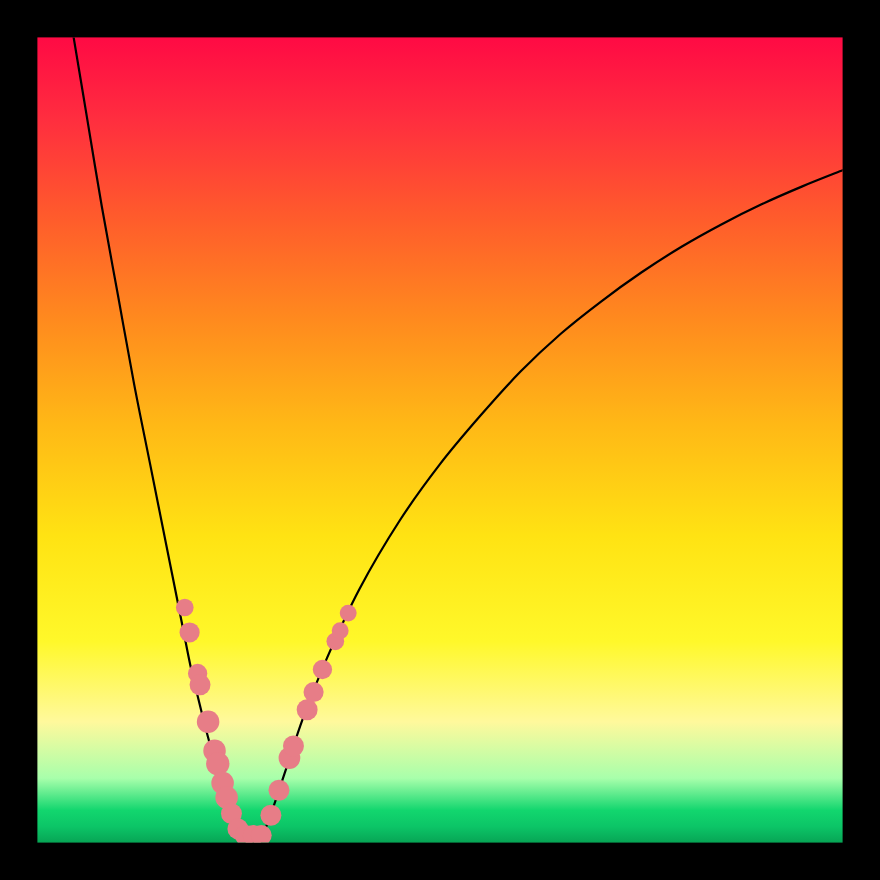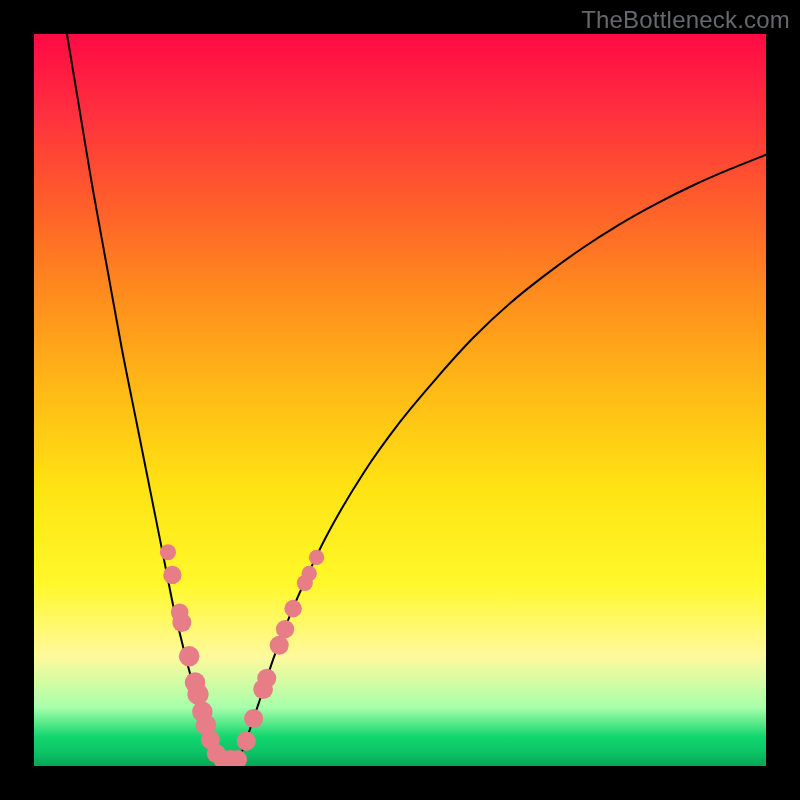--- a/index.html
+++ b/index.html
@@ -80,14 +80,13 @@
           <circle cx="232.78" cy="644.16" r="9.52" class="marker" fill="#e77d87"></circle>
           <circle cx="245.22" cy="611.22" r="9.52" class="marker" fill="#e77d87"></circle>
           <circle cx="251.08" cy="595.12" r="9.15" class="marker" fill="#e77d87"></circle>
           <circle cx="259.13" cy="574.62" r="8.78" class="marker" fill="#e77d87"></circle>
           <circle cx="270.84" cy="549.00" r="8.05" class="marker" fill="#e77d87"></circle>
           <circle cx="275.23" cy="539.48" r="7.69" class="marker" fill="#e77d87"></circle>
           <circle cx="282.55" cy="523.38" r="7.69" class="marker" fill="#e77d87"></circle>
         </g>
     </svg>
   </div>
-  <div class="watermark">TheBottleneck.com</div>
 </div>
 
 </body></html>

